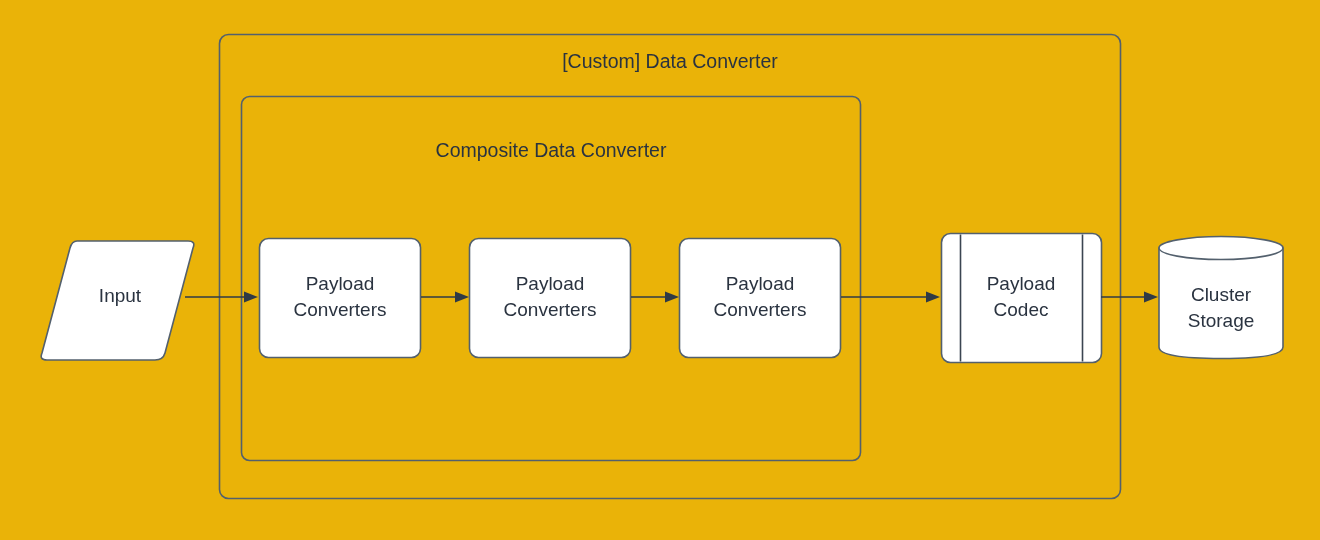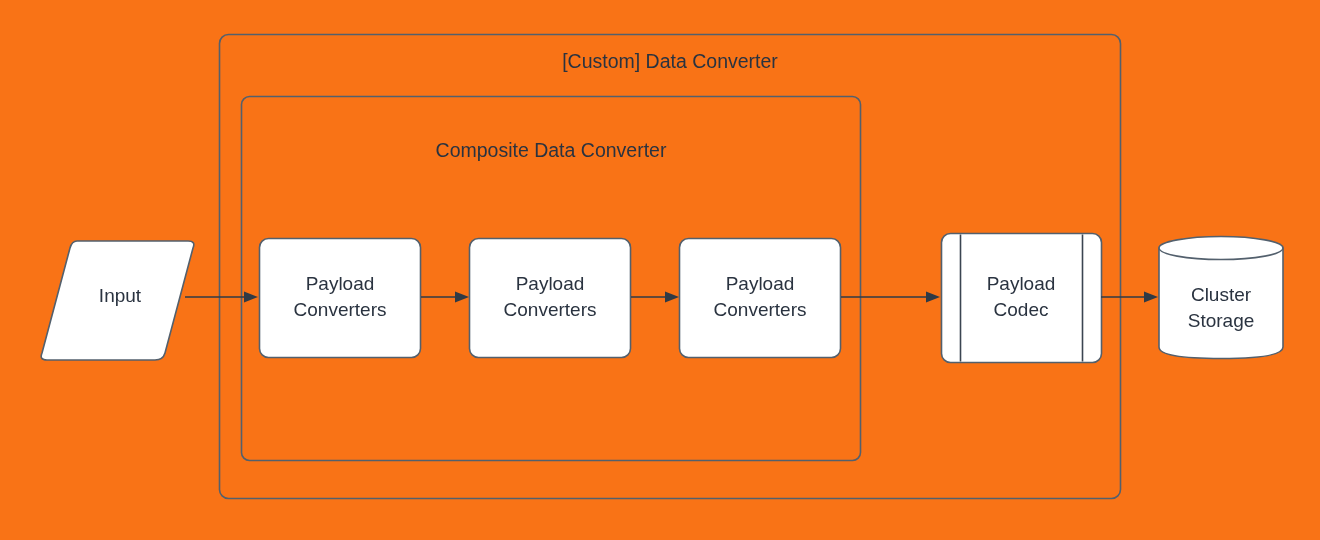--- a/index.html
+++ b/index.html
@@ -10,21 +10,21 @@
   body {
     width: 1320px;
     height: 540px;
     overflow: hidden;
     font-family: "Liberation Sans", sans-serif;
   }
   #diagram-root {
     position: relative;
     width: 1320px;
     height: 540px;
-    background: #f97316;
+    background: #eab308;
   }
   svg.diagram {
     display: block;
     width: 1320px;
     height: 540px;
   }
   .shape-stroke {
     fill: #ffffff;
     stroke: #53606d;
     stroke-width: 1.6;

